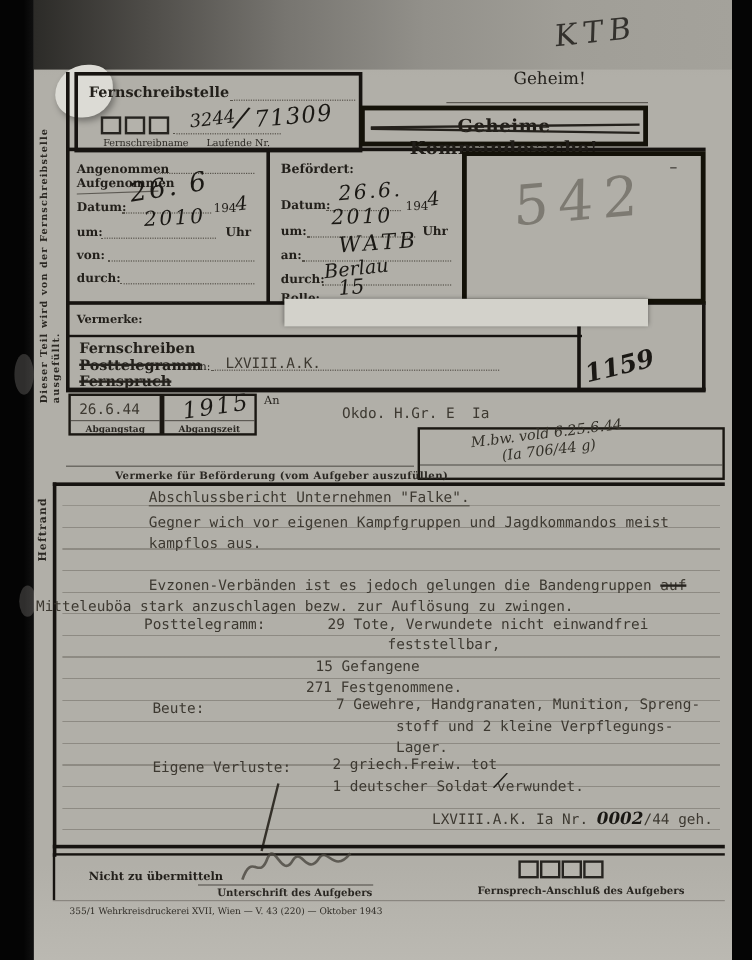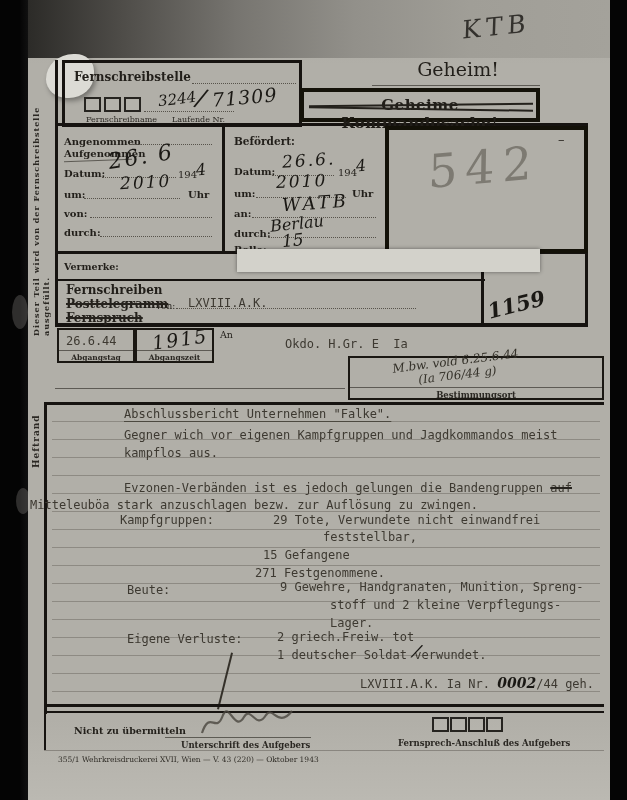--- a/index.html
+++ b/index.html
@@ -61,21 +61,21 @@
   <div class="abs cbox" style="left:84px;top:97px;width:17px;height:15px"></div>
   <div class="abs cbox" style="left:104px;top:97px;width:17px;height:15px"></div>
   <div class="abs cbox" style="left:124px;top:97px;width:17px;height:15px"></div>
   <div class="abs dot" style="left:144px;top:110px;width:90px"></div>
   <div class="abs hand" style="left:158px;top:90px;font-size:15px;transform:rotate(-7deg)">3244</div>
   <div class="abs hand" style="left:197px;top:84px;font-size:24px;transform:rotate(12deg)">/</div>
   <div class="abs hand" style="left:212px;top:86px;font-size:19px;transform:rotate(-5deg);letter-spacing:1px">71309</div>
   <div class="abs tl" style="left:86px;top:115px">Fernschreibname</div>
   <div class="abs tl" style="left:172px;top:115px">Laufende Nr.</div>
 
-  <div class="abs serif" style="left:375px;top:58px;width:166px;text-align:center;font-size:19px">Geheim!</div>
+  <div class="abs serif" style="left:375px;top:58px;width:166px;text-align:center;font-size:14px">Geheim!</div>
   <div class="abs line" style="left:372px;top:85px;width:168px;height:1px"></div>
   <div class="abs" style="left:300px;top:88px;width:240px;height:34px;border:4px solid #141209"></div>
   <div class="abs serif b" style="left:304px;top:96px;width:232px;text-align:center;font-size:15px;letter-spacing:.5px;color:#201d18">Geheime Kommandosache!</div>
   <div class="abs" style="left:309px;top:104px;width:224px;height:2px;background:#24211c;transform:rotate(-.6deg)"></div>
   <div class="abs" style="left:309px;top:108px;width:224px;height:2px;background:#24211c;transform:rotate(.9deg)"></div>
 
   <div class="abs serif b" style="left:64px;top:136px;font-size:10px">Angenommen</div>
   <div class="abs dot" style="left:130px;top:143px;width:82px"></div>
   <div class="abs serif b" style="left:64px;top:148px;font-size:10px">Aufgenommen</div>
   <div class="abs line" style="left:64px;top:160px;width:68px;height:1px;transform:rotate(-2deg)"></div>
@@ -136,40 +136,40 @@
   <div class="abs hand" style="left:152px;top:328px;font-size:19px;transform:rotate(-8deg);letter-spacing:2px">1915</div>
   <div class="abs line" style="left:137px;top:350px;width:75px;height:1px"></div>
   <div class="abs tl b" style="left:135px;top:353px;width:79px;text-align:center;font-size:7.5px">Abgangszeit</div>
   <div class="abs serif" style="left:220px;top:329px;font-size:9.5px">An</div>
   <div class="abs mono" style="left:285px;top:337px">Okdo. H.Gr. E  Ia</div>
 
   <div class="abs boxed" style="left:348px;top:356px;width:256px;height:44px"></div>
   <div class="abs hand" style="left:392px;top:354px;font-size:12px;transform:rotate(-7deg);color:#343129">M.bw. vold 6.25.6.44</div>
   <div class="abs hand" style="left:418px;top:368px;font-size:12px;transform:rotate(-7deg);color:#343129">(Ia 706/44 g)</div>
   <div class="abs line" style="left:350px;top:387px;width:252px;height:1px"></div>
-  <div class="abs tl b" style="left:348px;top:390px;width:256px;text-align:center;font-size:8.5px">Bestimmungsort</div>
 
   <div class="abs line" style="left:55px;top:388px;width:290px;height:1px"></div>
+  <div class="abs tl b" style="left:96px;top:392px;font-size:8.5px;letter-spacing:.3px">Vermerke für Beförderung (vom Aufgeber auszufüllen)</div>
 
   <div class="abs thick" style="left:44px;top:402px;width:560px;height:3px"></div>
   <div class="abs thick" style="left:44px;top:402px;width:3px;height:312px"></div>
   <div class="abs rules" style="left:52px;top:421px;width:548px;height:288px"></div>
 
   <div class="abs mono u" style="left:124px;top:407px">Abschlussbericht Unternehmen "Falke".</div>
   <div class="abs mono" style="left:124px;top:428px">Gegner wich vor eigenen Kampfgruppen und Jagdkommandos meist</div>
   <div class="abs mono" style="left:124px;top:446px">kampflos aus.</div>
   <div class="abs mono" style="left:124px;top:481px"><span>Evzonen-Verbänden ist es jedoch gelungen die Bandengruppen </span><span class="struck">auf</span></div>
   <div class="abs mono" style="left:30px;top:498px">Mitteleuböa stark anzuschlagen bezw. zur Auflösung zu zwingen.</div>
-  <div class="abs mono" style="left:120px;top:513px">Kampfgruppen:</div>
+  <div class="abs mono" style="left:120px;top:513px">Posttelegramm:</div>
   <div class="abs mono" style="left:273px;top:513px">29 Tote, Verwundete nicht einwandfrei</div>
   <div class="abs mono" style="left:323px;top:530px">feststellbar,</div>
   <div class="abs mono" style="left:263px;top:548px">15 Gefangene</div>
   <div class="abs mono" style="left:255px;top:566px">271 Festgenommene.</div>
   <div class="abs mono" style="left:127px;top:583px">Beute:</div>
-  <div class="abs mono" style="left:280px;top:580px">9 Gewehre, Handgranaten, Munition, Spreng-</div>
+  <div class="abs mono" style="left:280px;top:580px">7 Gewehre, Handgranaten, Munition, Spreng-</div>
   <div class="abs mono" style="left:330px;top:598px">stoff und 2 kleine Verpflegungs-</div>
   <div class="abs mono" style="left:330px;top:616px">Lager.</div>
   <div class="abs mono" style="left:127px;top:632px">Eigene Verluste:</div>
   <div class="abs mono" style="left:277px;top:630px">2 griech.Freiw. tot</div>
   <div class="abs mono" style="left:277px;top:648px">1 deutscher Soldat verwundet.</div>
   <div class="abs hand" style="left:414px;top:640px;font-size:18px;transform:rotate(16deg)">/</div>
   <div class="abs mono" style="left:360px;top:675px"><span>LXVIII.A.K. Ia Nr. </span><span class="hand" style="font-weight:bold;font-size:14px">0002</span><span>/44 geh.</span></div>
   <div class="abs" style="left:224px;top:652px;width:2px;height:58px;background:#343029;transform:rotate(14deg)"></div>
 
   <div class="abs thick" style="left:44px;top:704px;width:560px;height:3px"></div>

